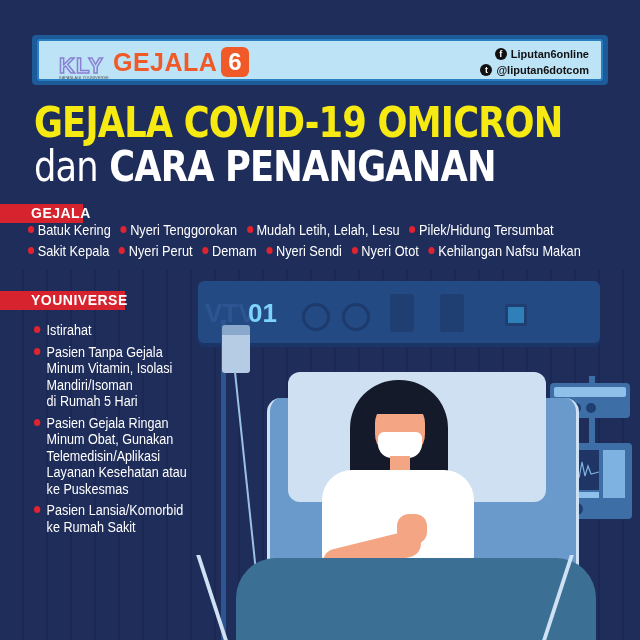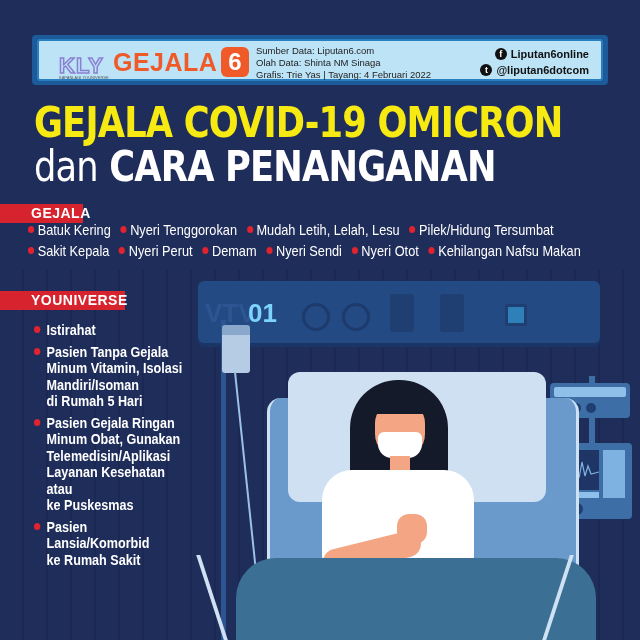--- a/index.html
+++ b/index.html
@@ -58,21 +58,21 @@
   .gejala-label { top: 204px; width: 52px; }
   .penanganan-label { top: 291px; width: 94px; }
   .gejala-row {
     position: absolute; left: 28px; font-size: 14.5px; color: #fff; white-space: nowrap;
     transform: scaleX(0.88); transform-origin: left;
   }
   .gejala-row span.item { margin-right: 7px; }
   .dot { display: inline-block; width: 7px; height: 7px; border-radius: 50%; background: #e0232e; margin-right: 4px; vertical-align: 2px; }
   .row1 { top: 222px; }
   .row2 { top: 243px; }
-  .pen-list { position: absolute; left: 34px; top: 322px; width: 175px; font-weight: bold; }
+  .pen-list { position: absolute; left: 34px; top: 322px; width: 175px; }
   .pen-item { position: relative; padding-left: 14px; color: #fff; font-size: 14px; line-height: 16.5px; margin-bottom: 5px;
     transform: scaleX(0.9); transform-origin: left; }
   .pen-item .dot { position: absolute; left: 0; top: 4px; }
   .pen-line { display: block; }
   
   .wall-panel { position: absolute; left: 198px; top: 281px; width: 402px; height: 62px; background: #244a84; border-radius: 6px; box-shadow: 0 4px 0 #1a3566; }
   .vtv { position: absolute; left: 205px; top: 298px; font-size: 26px; font-weight: bold; color: #2c5592; }
   .vtv-01 { position: absolute; left: 248px; top: 298px; font-size: 26px; font-weight: bold; color: #7dd3fc; }
   .knob { position: absolute; width: 22px; height: 22px; border-radius: 50%; border: 3px solid #1d3a6c; background: #244a84; top: 303px; }
   .socket { position: absolute; width: 24px; height: 38px; background: #1f3e72; border-radius: 3px; top: 294px; }
@@ -107,25 +107,20 @@
 <body>
 
 <div class="stripes"></div>
 
 <div class="banner">
   <div class="banner-inner">
     <div class="kly">KLY</div>
     <div class="kly-sub">KAPANLAGI YOUNIVERSE</div>
     <div class="liputan">GEJALA</div>
     <div class="six">6</div>
-    <div class="credits">
-      <div>Sumber Data: Liputan6.com</div>
-      <div>Olah Data: Shinta NM Sinaga</div>
-      <div>Grafis: Trie Yas | Tayang: 4 Februari 2022</div>
-    </div>
     <div class="socials">
       <div class="soc-row">
         <span class="soc-icon">f</span>
         <span>Liputan6online</span>
       </div>
       <div class="soc-row">
         <span class="soc-icon">t</span>
         <span>@liputan6dotcom</span>
       </div>
     </div>

